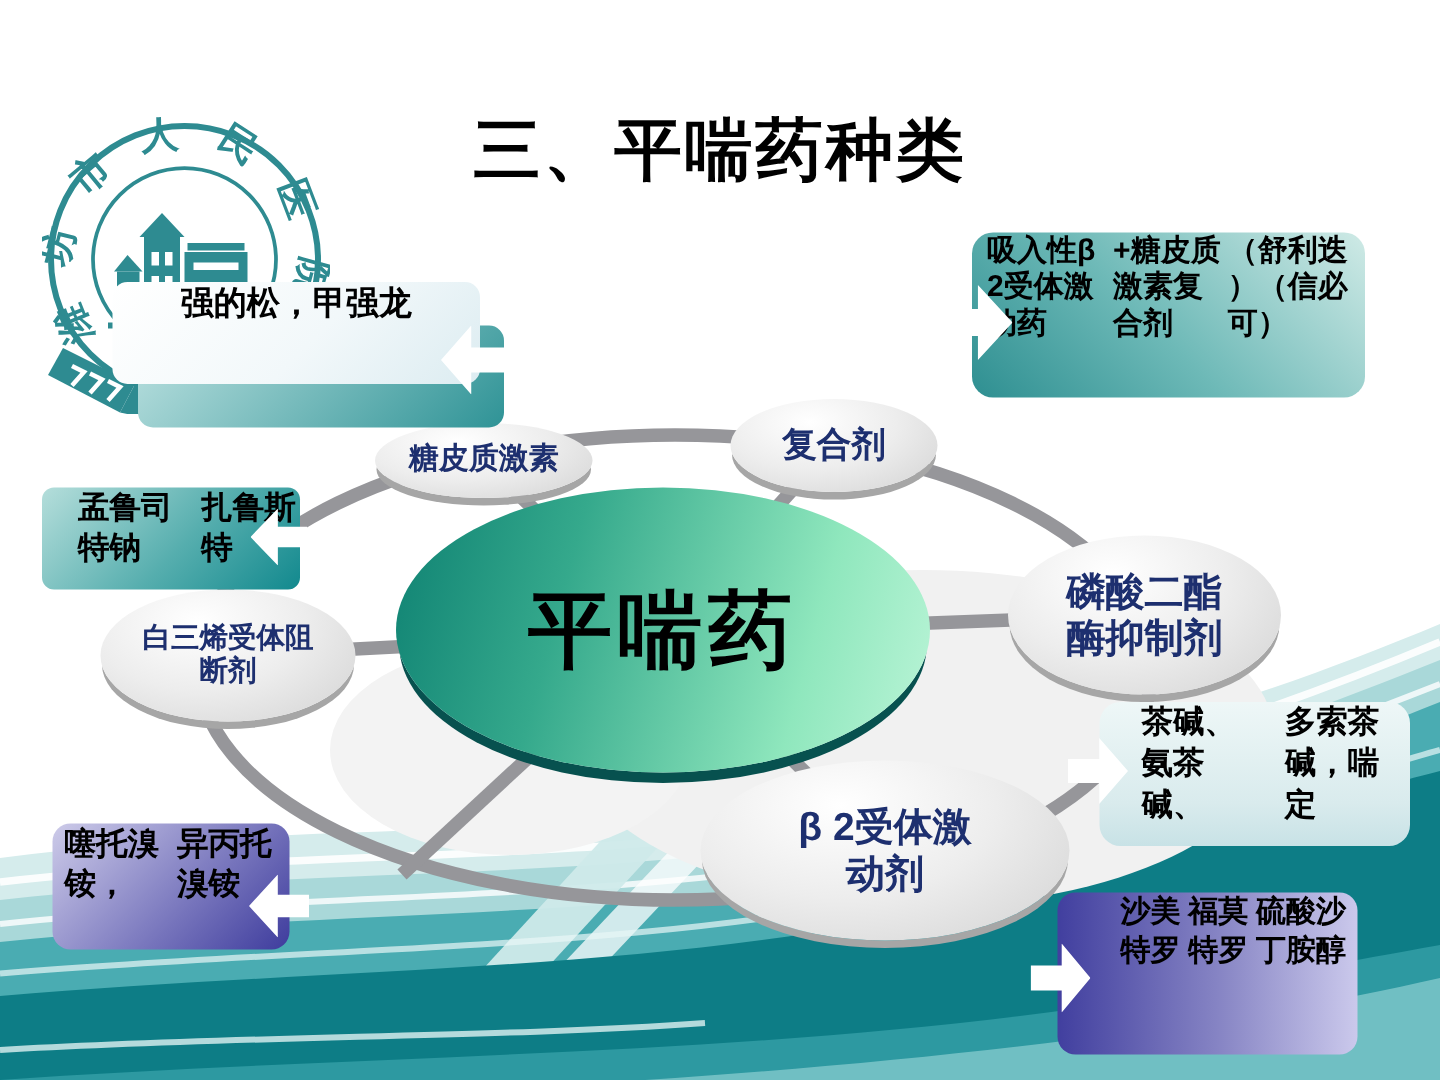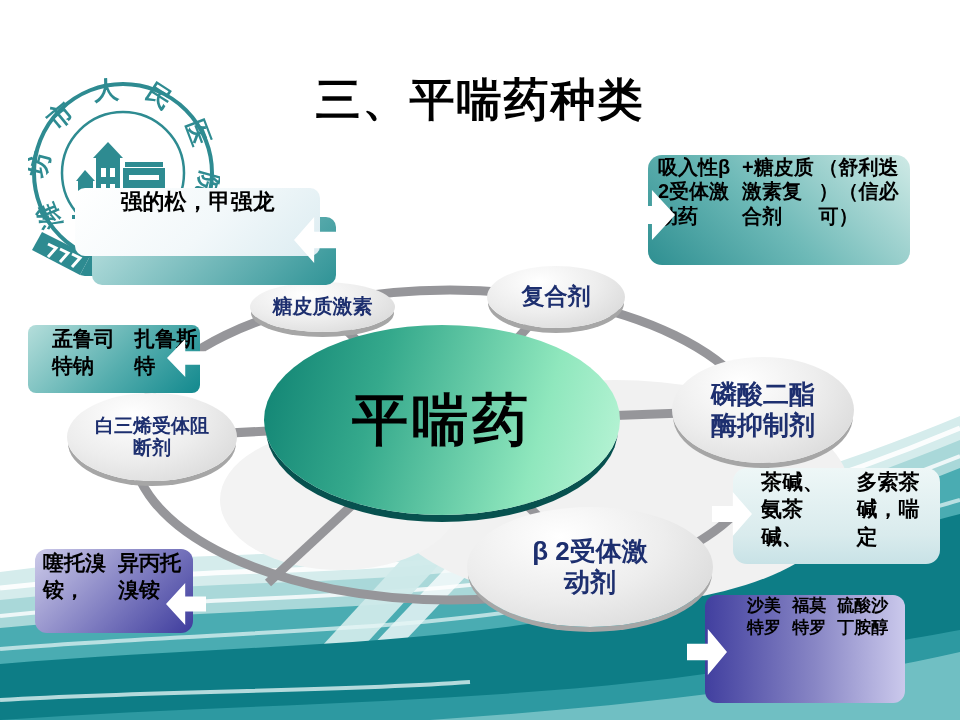--- a/index.html
+++ b/index.html
@@ -40,21 +40,21 @@
   .c1 .line{line-height:1.22;}
   .c2{left:28px;top:325px;width:172px;height:68px;border-radius:8px;font-size:21px;
       padding-left:24px;box-sizing:border-box;
       background:linear-gradient(135deg,#b5dedb 0%,#56aeae 55%,#12898e 100%);}
   .c3{left:733px;top:468px;width:207px;height:96px;border-radius:14px;font-size:21px;
       padding-left:28px;box-sizing:border-box;
       background:linear-gradient(180deg,#eef7f7 0%,#d9ebed 70%,#c8e2e6 100%);gap:12px;}
   .c4{left:35px;top:549px;width:158px;height:84px;border-radius:12px;font-size:21px;
       padding-left:8px;box-sizing:border-box;
       background:linear-gradient(135deg,#cdcbe9 0%,#7e7cc0 55%,#3e3c9d 100%);}
-  .c5{left:705px;top:595px;width:200px;height:108px;border-radius:12px;font-size:17px;
+  .c5{left:705px;top:595px;width:200px;height:108px;border-radius:12px;font-size:20px;
       padding-left:42px;box-sizing:border-box;
       background:linear-gradient(90deg,#413f9f 0%,#8886c5 55%,#cbc9ec 100%);}
   
   .arrow{position:absolute;background:#ffffff;z-index:6;}
   .ar{clip-path:polygon(0 32%,52% 32%,52% 0,100% 50%,52% 100%,52% 68%,0 68%);}
   .al{clip-path:polygon(100% 32%,48% 32%,48% 0,0 50%,48% 100%,48% 68%,100% 68%);}
   .a0{left:294px;top:217px;width:42px;height:46px;}
   .a1{left:627px;top:190px;width:48px;height:50px;}
   .a2{left:167px;top:339px;width:38px;height:38px;}
   .a3{left:712px;top:492px;width:40px;height:44px;}

